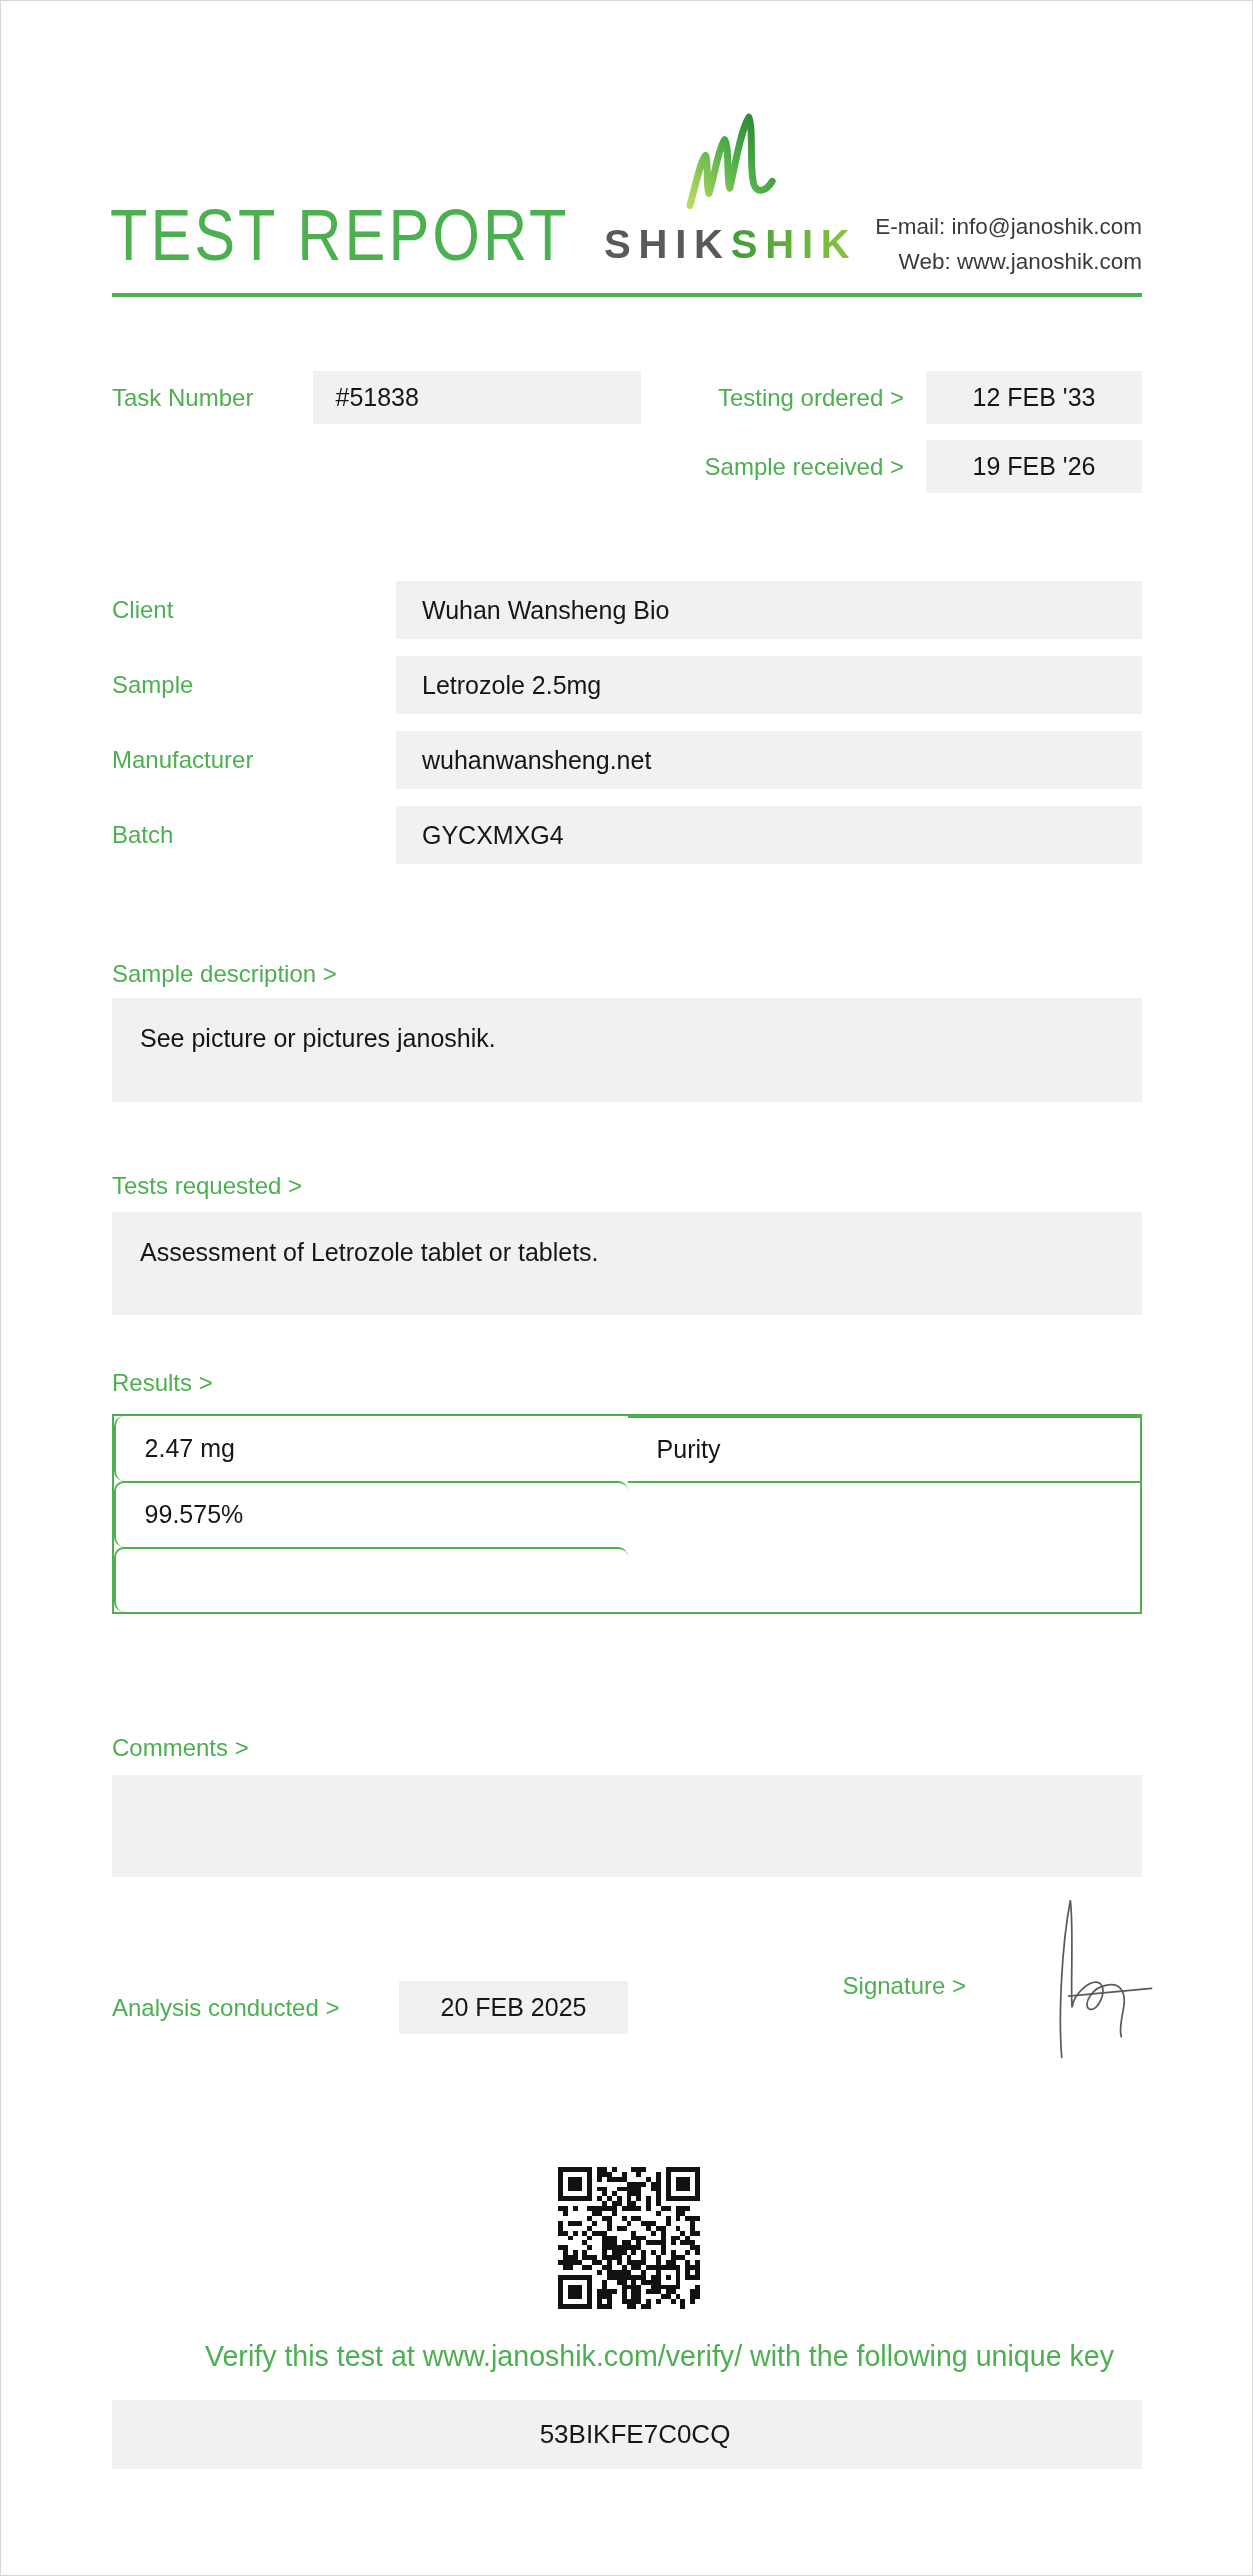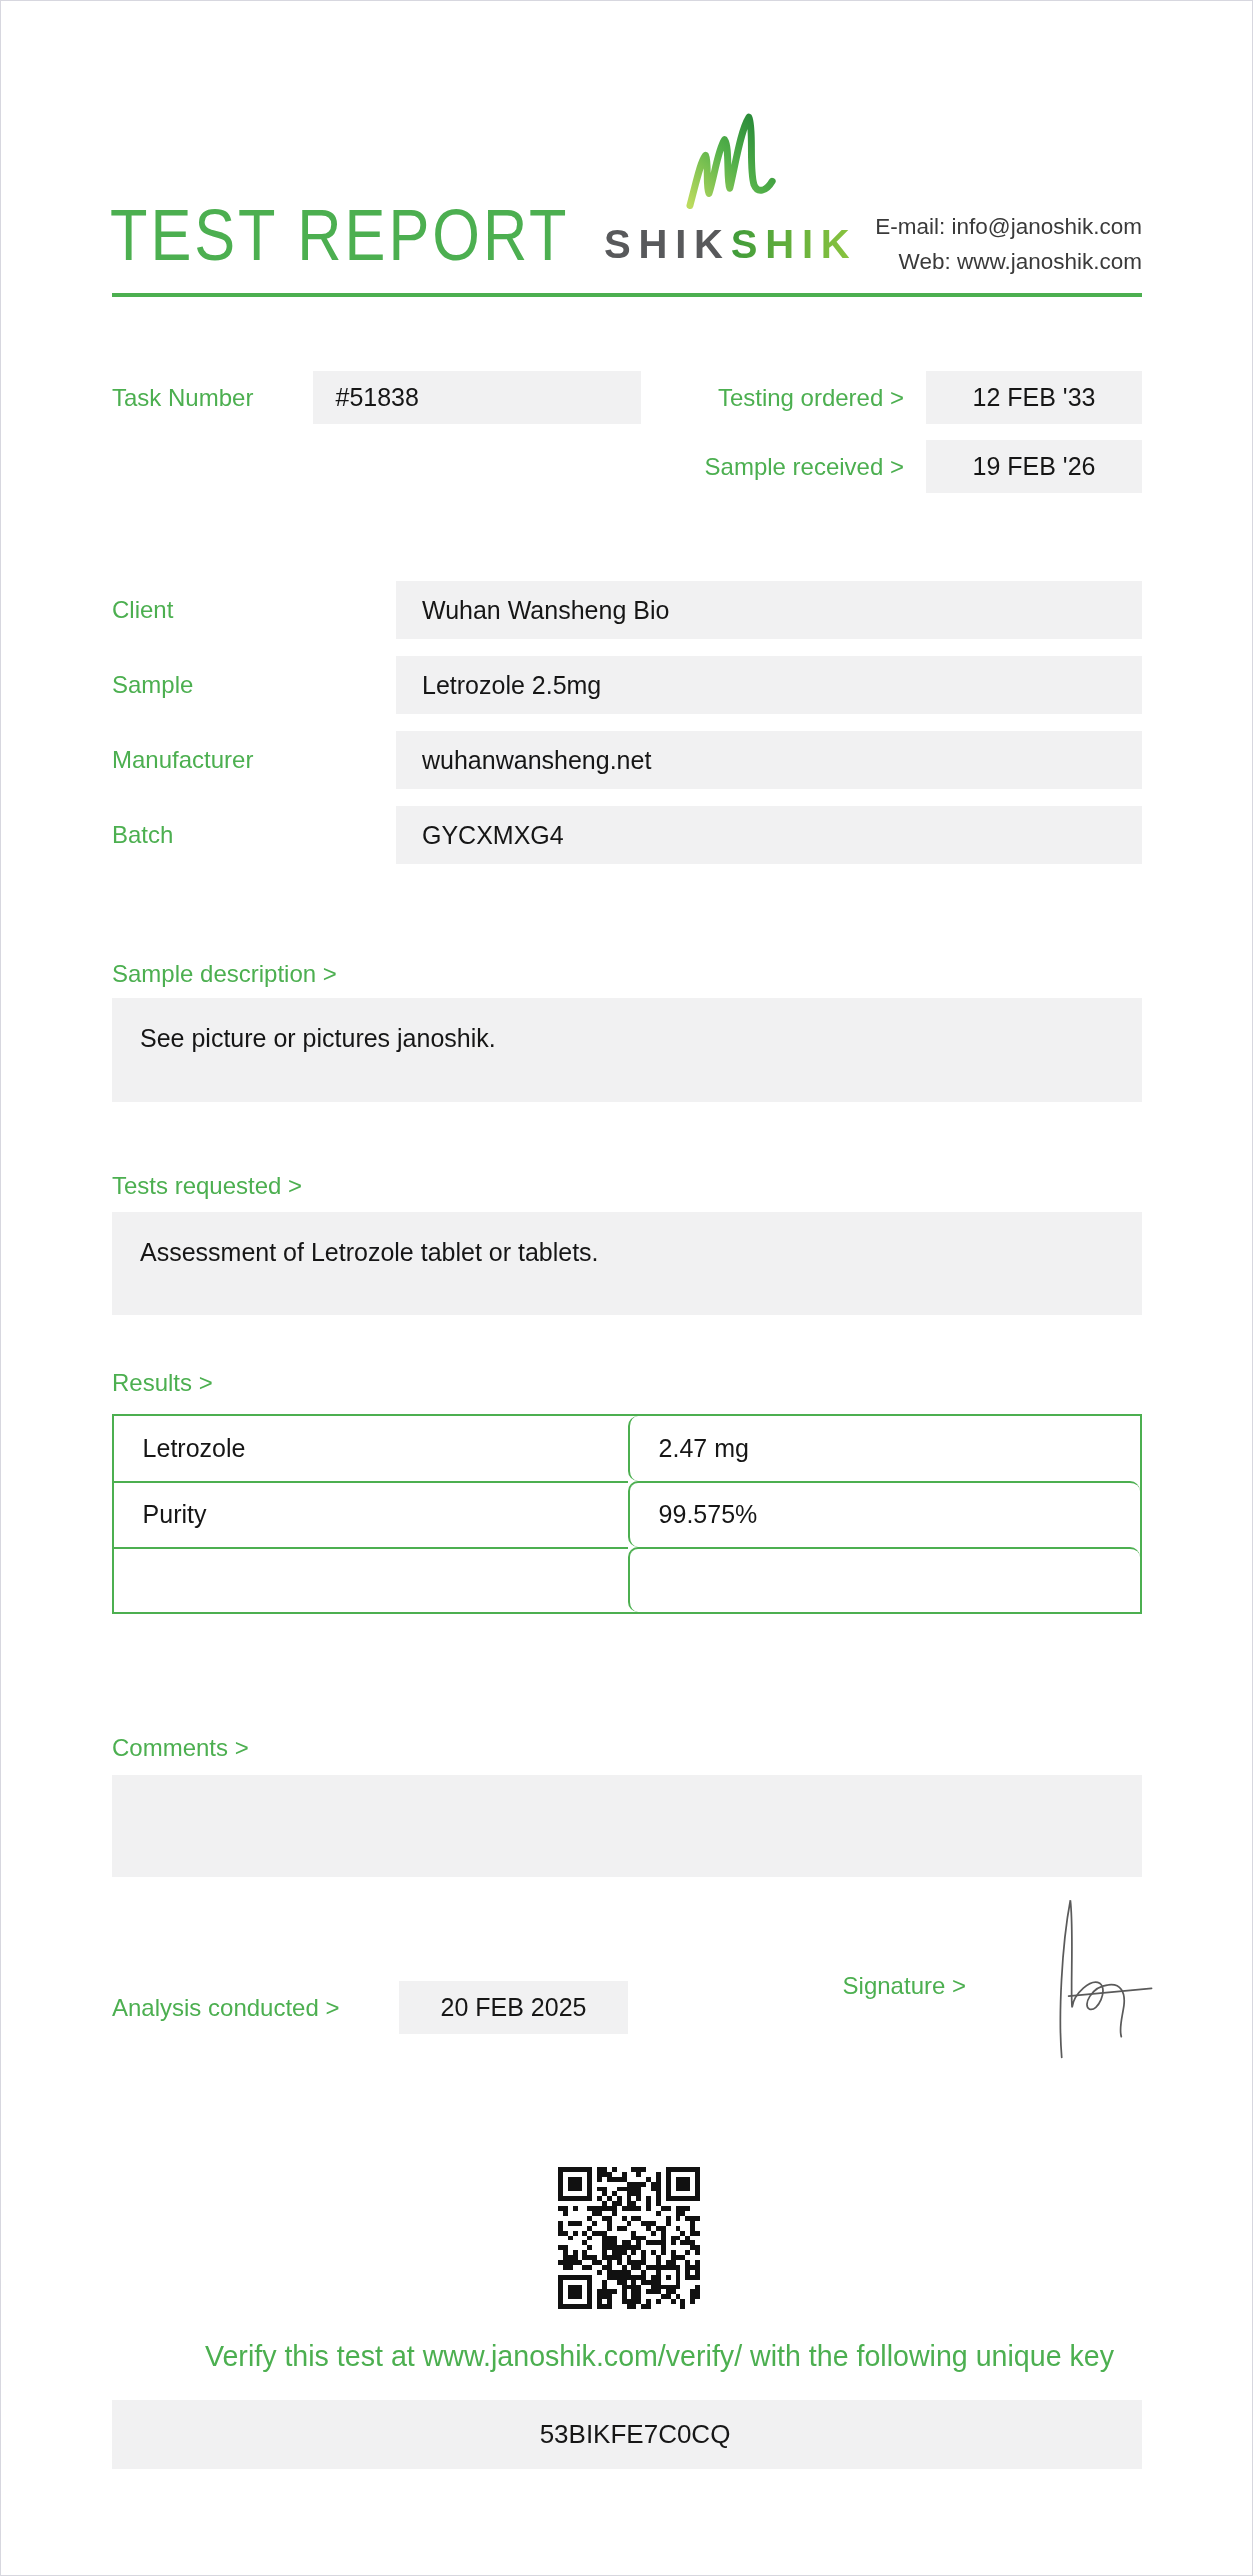--- a/index.html
+++ b/index.html
@@ -125,21 +125,20 @@
     <span>See picture or pictures janoshik.</span>
   </div>
 
   <div class="lbl" style="left:111px;top:1171px;">Tests requested &gt;</div>
   <div class="valbox sect-box" style="top:1211px;height:103px;">
     <span>Assessment of Letrozole tablet or tablets.</span>
   </div>
 
   <div class="lbl" style="left:111px;top:1368px;">Results &gt;</div>
   <div class="results-table">
-    <div class="rt-cell">Letrozole</div>
     <div class="rt-cell c2">2.47 mg</div>
     <div class="rt-cell rborder">Purity</div>
     <div class="rt-cell c2 rborder">99.575%</div>
     <div class="rt-cell rborder"></div>
     <div class="rt-cell c2 rborder"></div>
   </div>
 
   <div class="lbl" style="left:111px;top:1733px;">Comments &gt;</div>
   <div class="valbox sect-box" style="top:1774px;height:102px;">
     <span></span>

